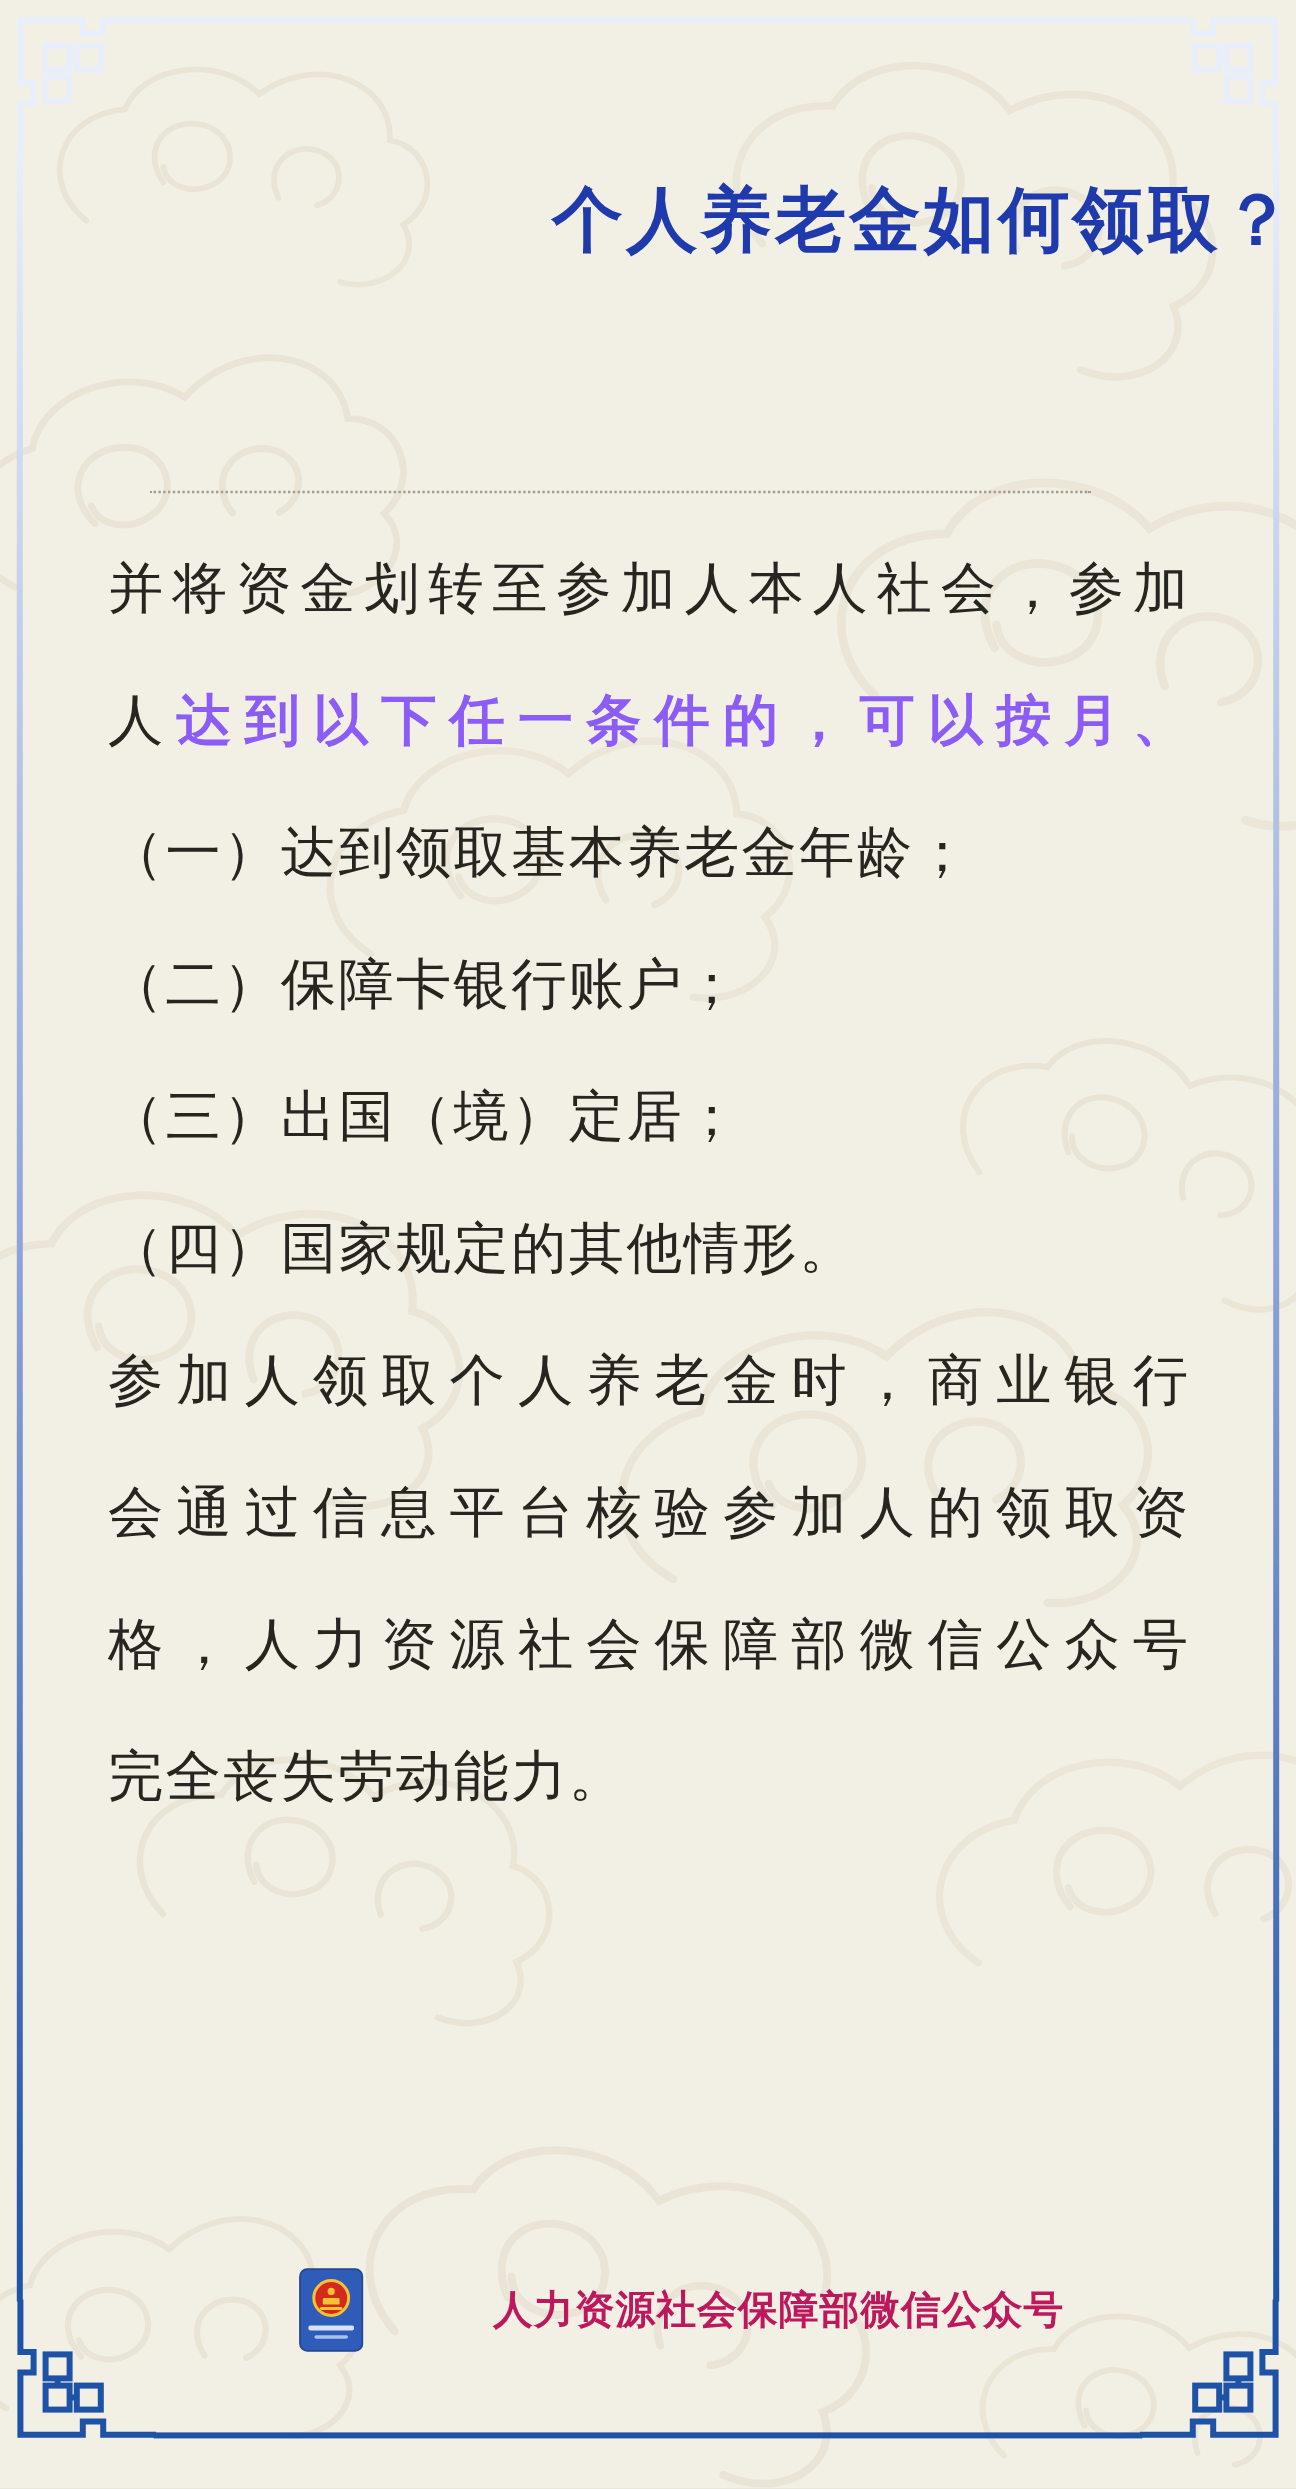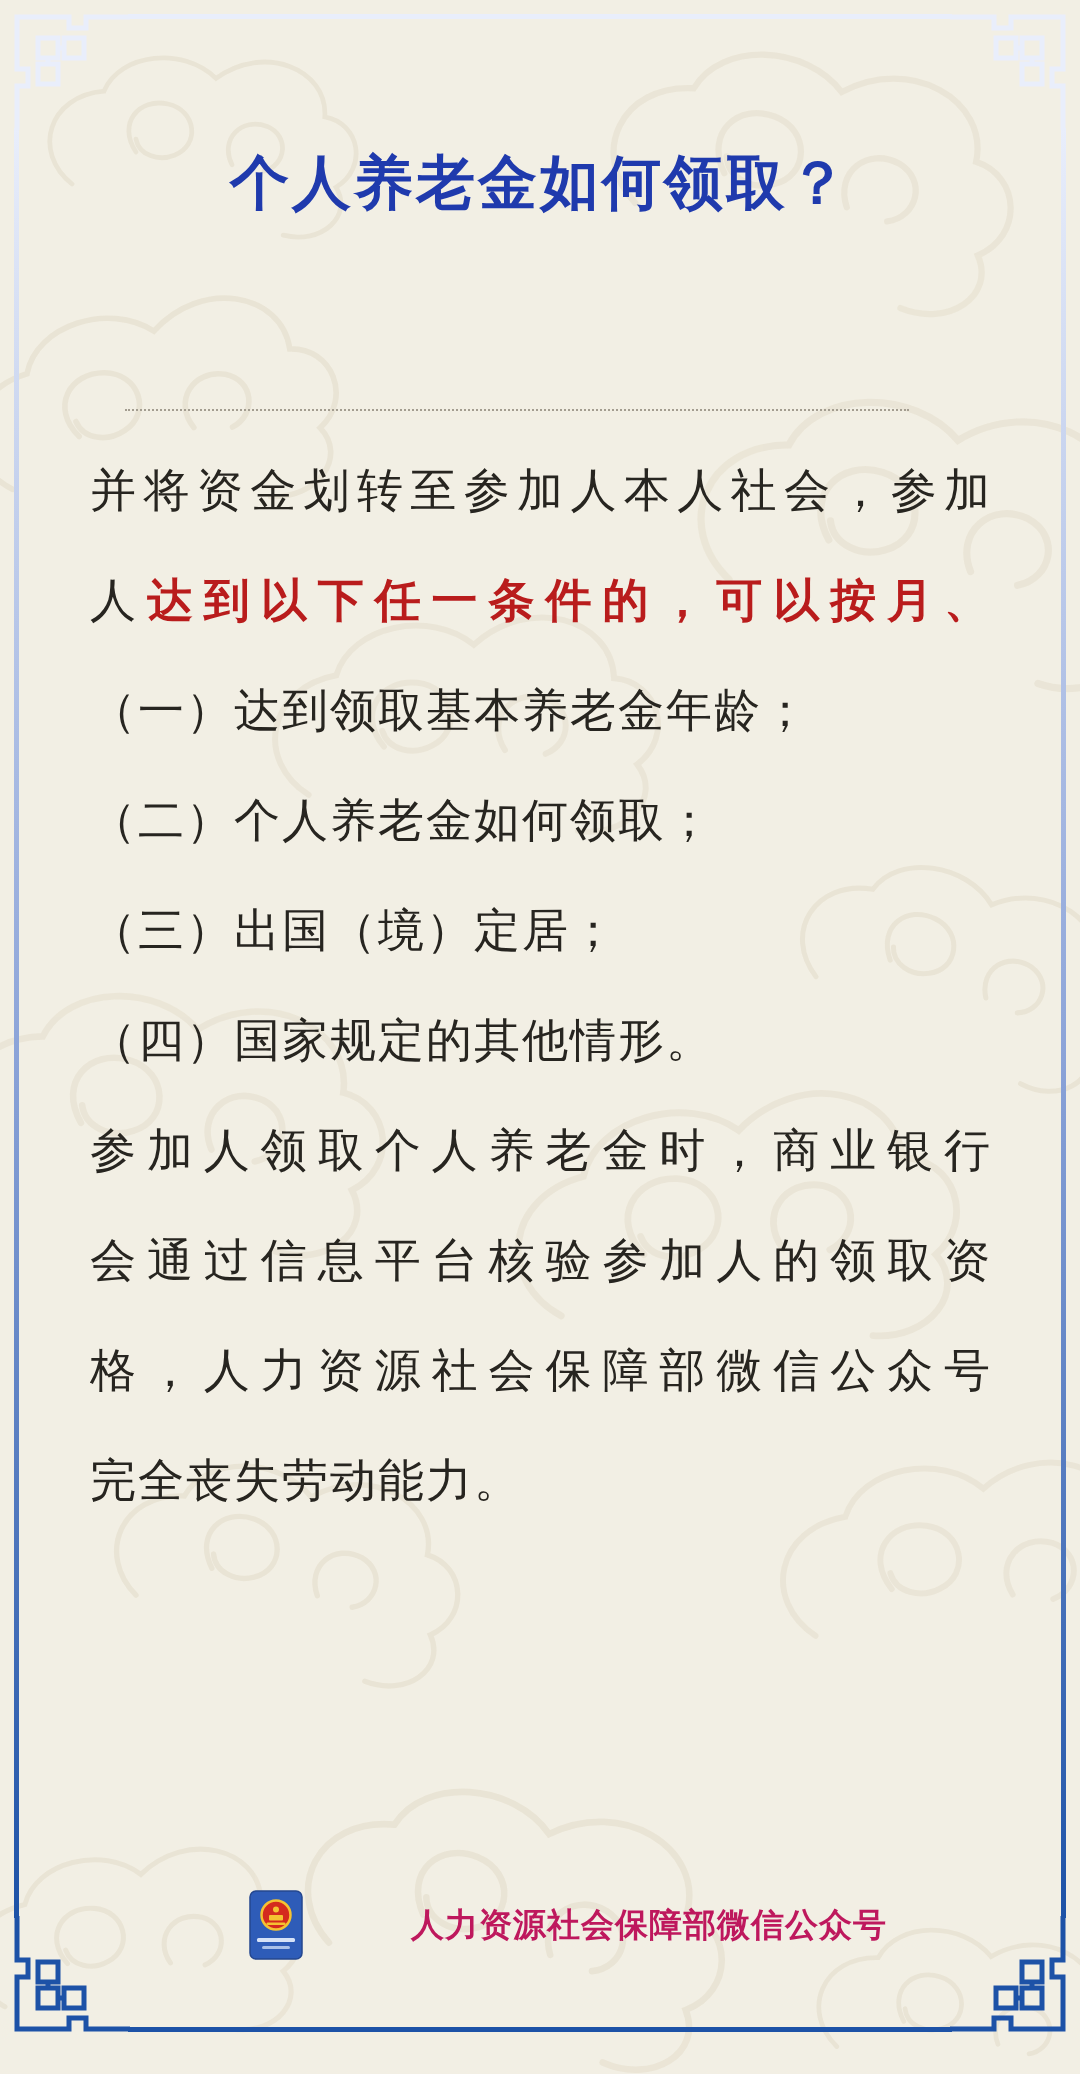--- a/index.html
+++ b/index.html
@@ -21,21 +21,21 @@
   .frame-right{left:1061px;}
   .corner{position:absolute;width:130px;height:130px;z-index:2;}
   .corner svg{display:block;width:130px;height:130px;}
   .corner-tl{left:0;top:0;color:#e9eefb;}
   .corner-tr{left:950px;top:0;color:#e9eefb;transform:scaleX(-1);}
   .corner-bl{left:0;top:1916px;color:#1d52a7;transform:scaleY(-1);}
   .corner-br{left:950px;top:1916px;color:#1d52a7;transform:scale(-1,-1);}
   
   .title{
     position:absolute;z-index:3;left:0;top:104px;width:1080px;
-    text-align:center;
+    text-align:right;
     font-family:"Liberation Serif","DejaVu Serif",serif;
     font-weight:900;
     font-size:59px;
     letter-spacing:3px;
     color:#1f3aad;
   }
   
   .divider{
     position:absolute;z-index:3;left:125px;top:409px;width:784px;height:0;
     border-top:2px dotted #a39d90;
@@ -46,21 +46,21 @@
     font-size:46px;
     color:#272520;
     letter-spacing:2px;
   }
   .line{display:block;height:110px;line-height:110px;}
   .line.fill{text-align:justify;text-align-last:justify;letter-spacing:normal;}
   .line.spread{letter-spacing:11px;}
   .strong{
     font-family:Liberation Mono, monospace;
     font-weight:900;
-    color:#b91c1c;
+    color:#8b5cf6;
     margin-top:16px;
   }
   
   .footer{
     position:absolute;z-index:3;left:0;top:1885px;width:1080px;height:80px;
     display:flex;align-items:center;justify-content:center;gap:108px;
     transform:translateX(28px);
   }
   .footer-label{
     font-size:33px;
@@ -141,21 +141,21 @@
   </div>
 
   <h1 class="title">个人养老金如何领取？</h1>
 
   <div class="divider"></div>
 
   <div class="body-text">
     <div class="line fill"><span>并将资金划转至参加人本人社会，参加</span></div>
     <div class="line fill"><span>人</span><span class="strong">达到以下任一条件的，可以按月、</span></div>
     <div class="line"><span>（一）达到领取基本养老金年龄；</span></div>
-    <div class="line"><span>（二）个人养老金如何领取；</span></div>
+    <div class="line"><span>（二）保障卡银行账户；</span></div>
     <div class="line"><span>（三）出国（境）定居；</span></div>
     <div class="line"><span>（四）国家规定的其他情形。</span></div>
     <div class="line fill"><span>参加人领取个人养老金时，商业银行</span></div>
     <div class="line fill"><span>会通过信息平台核验参加人的领取资</span></div>
     <div class="line fill"><span>格，人力资源社会保障部微信公众号</span></div>
     <div class="line"><span>完全丧失劳动能力。</span></div>
   </div>
 
   <div class="footer">
     <svg class="logo" viewBox="0 0 54 70" aria-hidden="true">

